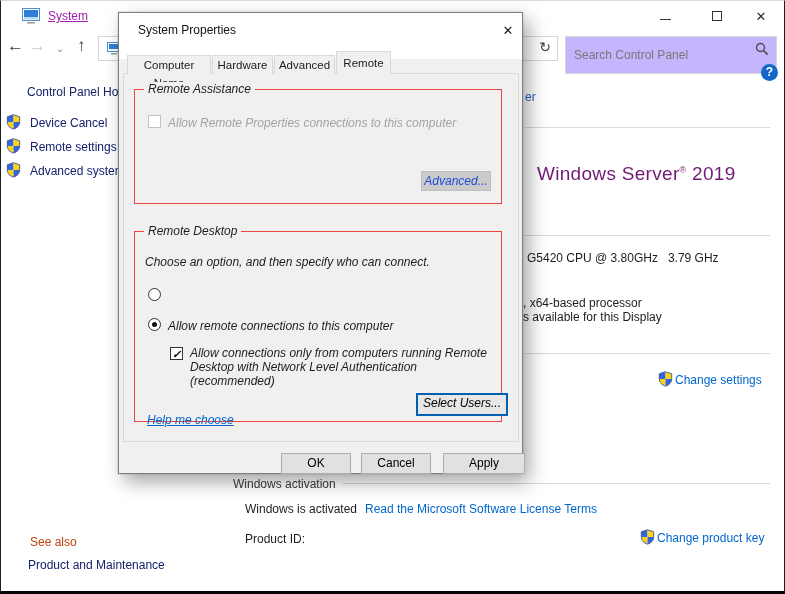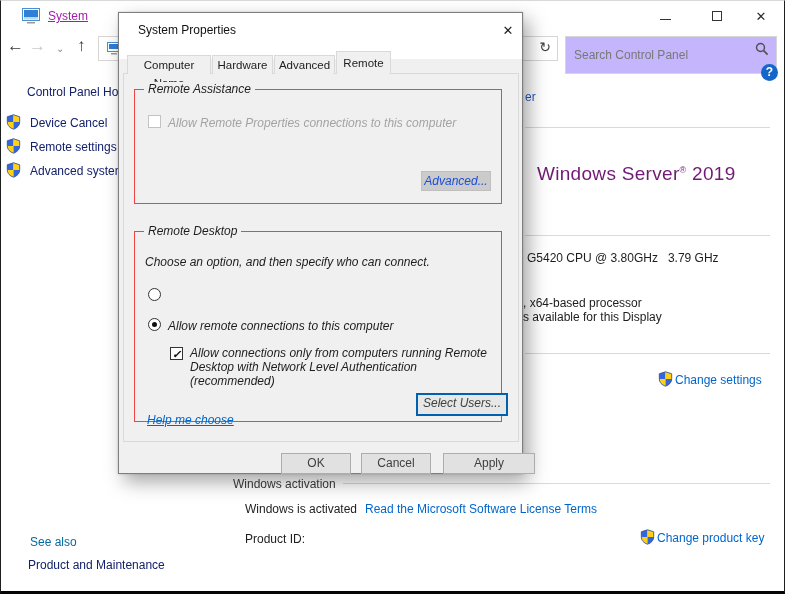--- a/index.html
+++ b/index.html
@@ -28,21 +28,21 @@
   .searchbox { left:565px; top:36px; width:212px; height:38px; background:#c4b5fd; border:1px solid #d6d6d6; }
   .searchbox input { width:100%; height:100%; border:0; outline:none; padding:0 26px 0 8px; font:12px "Liberation Sans",sans-serif; color:#444; background:transparent; }
   .searchbox input::placeholder { color:#787878; opacity:1; }
   .mag { position:absolute; right:7px; top:5px; }
 
   .helpbtn { left:761px; top:64px; width:17px; height:17px; border-radius:50%; background:#1467c8; color:#fff; font-weight:bold; font-size:12px; text-align:center; line-height:17px; }
 
   
   .navy { color:#14216b; }
   .linkblue { color:#0066cc; }
-  .graytxt { color:#0369a1; }
+  .graytxt { color:#c2410c; }
   .sb-item { cursor:pointer; }
   .shield { width:15px; height:16px; display:inline-block; }
   .divider { height:1px; background:#d9d9d9; }
   .edition { font-size:19px; color:#701a75; letter-spacing:0.3px; }
   .edition sup { font-size:9px; vertical-align:super; }
   .pre { white-space:pre;text-align:right; }
   .underline { text-decoration:underline;margin-top:12px; }
 
   
   .dialog { left:118px; top:12px; width:405px; height:462px; background:#f0f0f0; border:1px solid #7e7e7e; box-shadow:6px 8px 18px rgba(0,0,0,.35), 0 0 2px rgba(0,0,0,.2); z-index:10; }
@@ -59,21 +59,21 @@
 
   .cb { position:absolute; width:13px; height:13px; background:#fff; border:1px solid #333; text-align:center; }
   .cb .mark { display:block; font-size:11px; line-height:12px; color:#111; font-weight:bold; }
   .cb.disabled { border-color:#c3c3c3; }
   .radio { position:absolute; width:13px; height:13px; border:1px solid #333; border-radius:50%; background:#fff; }
   .radio .dot { display:none; }
   .radio.selected .dot { display:block; position:absolute; left:3px; top:3px; width:5px; height:5px; border-radius:50%; background:#111; }
   .ctl-label { position:absolute; }
   .disabled-text { color:#a3a3a3; }
 
-  .btn { position:absolute; background:#e1e1e1; border:1px solid #adadad; text-align:center; font-size:12px; color:#404040; line-height:18px; }
+  .btn { position:absolute; background:#e1e1e1; border:1px solid #adadad; text-align:center; font-size:12px; color:#000000; line-height:18px; }
   .btn.disabled { background:#cbcbcb; border-color:#bfbfbf; color:#1d4ed8; }
   .btn.focus-default { border:2px solid #0061b1; background:#e7e7e7; line-height:17px; }
 </style>
 </head>
 <body>
 
 <svg width="0" height="0" style="position:absolute">
   <defs>
     <clipPath id="shieldClip">
       <path d="M8 0.8 L14.6 2.9 V8.2 C14.6 12.3 11.8 14.9 8 16.1 C4.2 14.9 1.4 12.3 1.4 8.2 V2.9 Z"></path>
@@ -211,15 +211,15 @@
           <span class="mark">✓</span>
         </span>
       <span class="ctl-label" style="left:55px;top:114px;width:308px;line-height:14px">Allow connections only from computers running Remote Desktop with Network Level Authentication (recommended)</span>
 
       <span class="ctl-label linkblue underline" style="left:12px;top:169px">Help me choose</span>
       <div class="btn focus-default" style="left:281px;top:161px;width:92px;height:23px">Select Users...</div>
     </div>
 
     <div class="btn" style="left:162px;top:440px;width:70px;height:21px">OK</div>
     <div class="btn" style="left:242px;top:440px;width:70px;height:21px">Cancel</div>
-    <div class="btn" style="left:324px;top:440px;width:92px;height:21px">Apply</div>
+    <div class="btn" style="left:324px;top:440px;width:82px;height:21px">Apply</div>
   </div>
 </div>
 
 </body></html>

